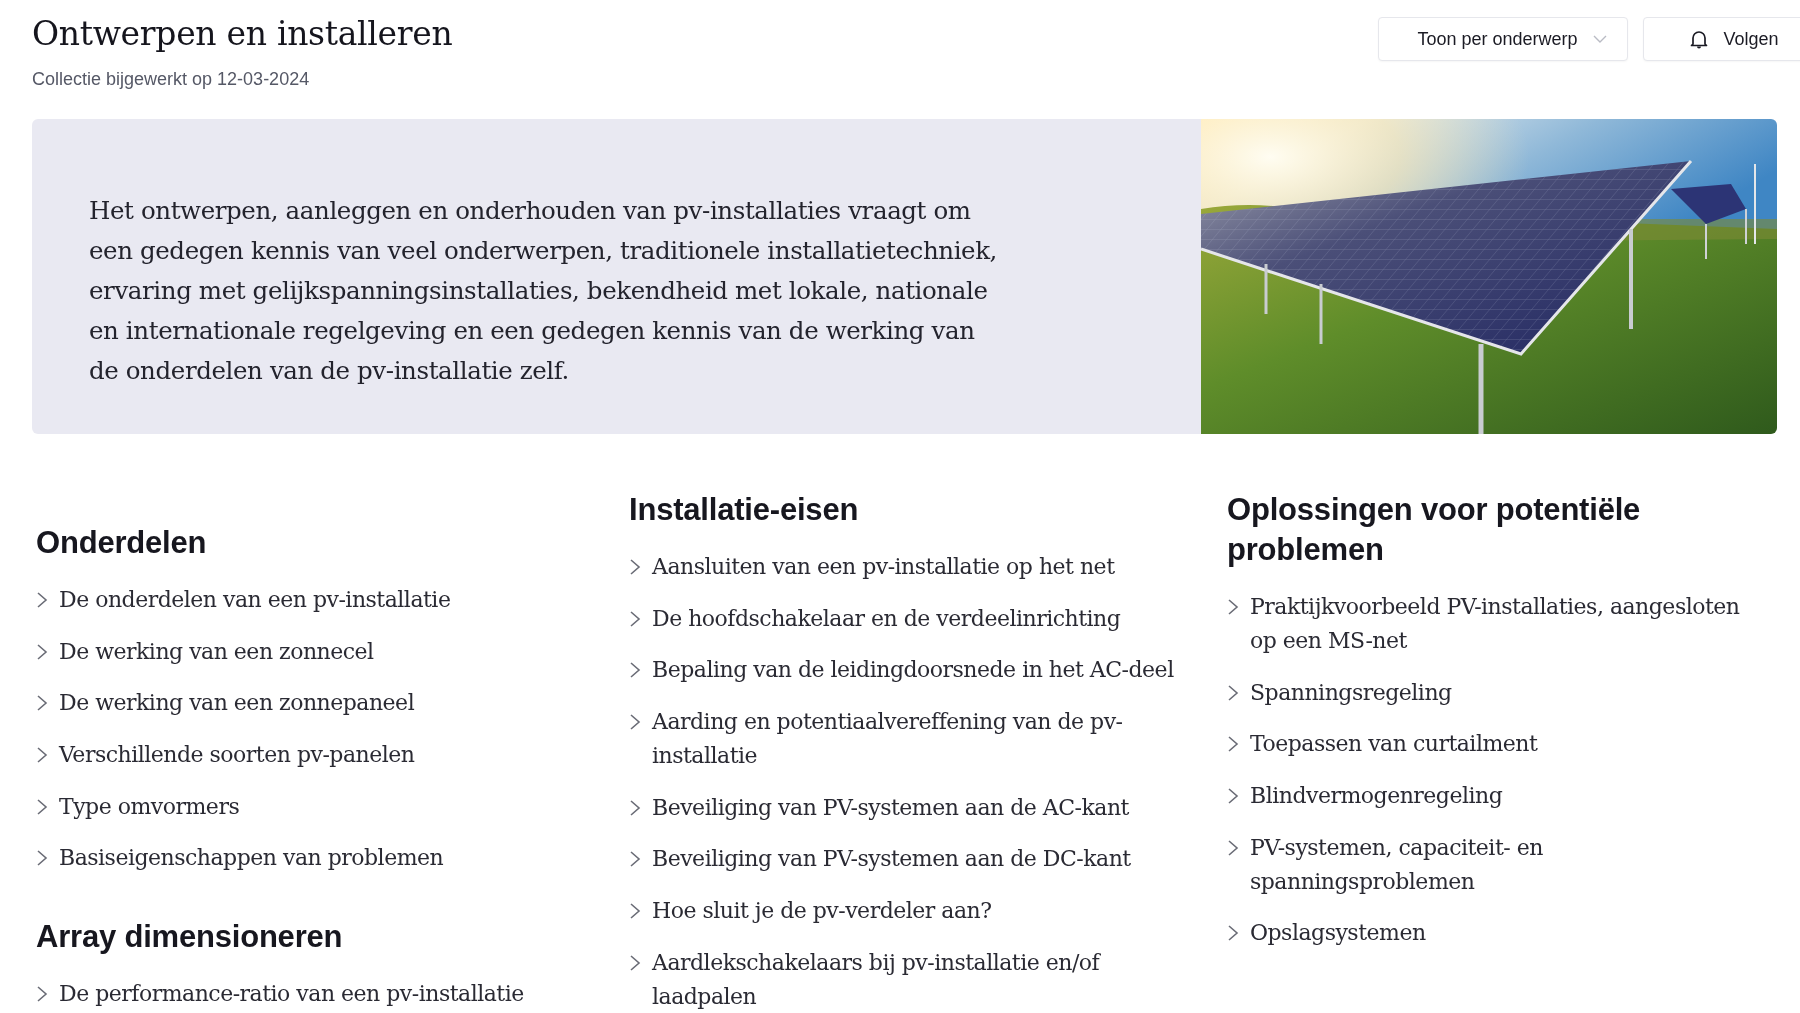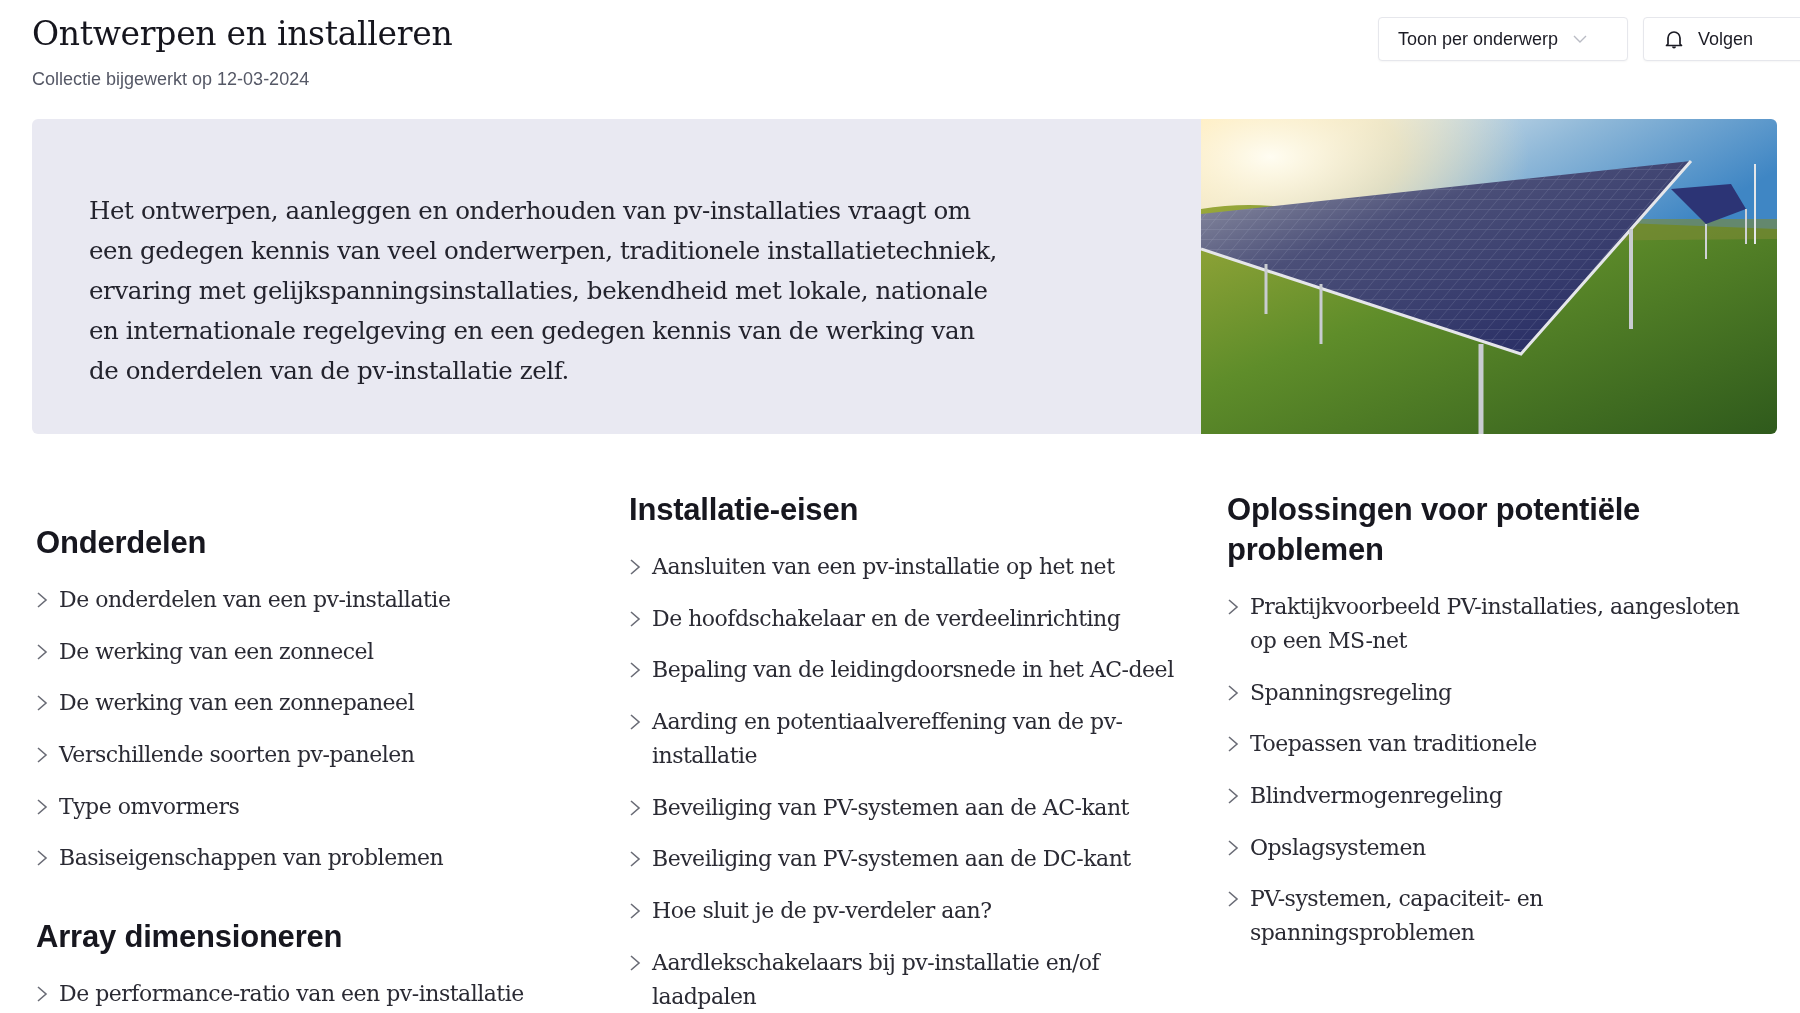--- a/index.html
+++ b/index.html
@@ -14,21 +14,21 @@
   .page-subtitle {
     position: absolute; left: 32px; top: 69px;
     font-family: "Liberation Sans", sans-serif; font-size: 18px; color: #555866;
   }
 
   .btn {
     position: absolute; top: 17px; height: 44px;
     background: #fff; border: 1px solid #e6e7ec; border-radius: 4px;
     box-shadow: 0 1px 2px rgba(0,0,0,0.04);
     display: flex; align-items: center; cursor: pointer;
-    font-family: "Liberation Sans", sans-serif; font-size: 18px; color: #1b1b24;
+    font-family: "Liberation Sans", sans-serif; font-size: 18px; color: #1b1b24; justify-content: center;
   }
   .btn-topic { left: 1378px; width: 250px; padding-left: 19px; }
   .btn-topic .chev { margin-left: 14px; width: 16px; height: 16px; display: inline-flex; }
   .btn-follow { left: 1643px; width: 162px; padding-left: 18px; }
   .btn-follow .bell { width: 24px; height: 24px; margin-right: 12px; display: inline-flex; }
 
   .hero {
     position: absolute; left: 32px; top: 119px; width: 1745px; height: 315px;
     border-radius: 6px; overflow: hidden; display: flex;
   }
@@ -304,41 +304,41 @@
             </svg>
           </span>
           <span class="label">Spanningsregeling</span>
         </li>
       <li class="topic-item">
           <span class="chev">
             <svg width="12" height="18" viewBox="0 0 12 18">
               <path d="M2 2 L10 9 L2 16" fill="none" stroke="#6a6c76" stroke-width="1.6"></path>
             </svg>
           </span>
-          <span class="label">Toepassen van traditionele</span>
+          <span class="label">Toepassen van curtailment</span>
         </li>
       <li class="topic-item">
           <span class="chev">
             <svg width="12" height="18" viewBox="0 0 12 18">
               <path d="M2 2 L10 9 L2 16" fill="none" stroke="#6a6c76" stroke-width="1.6"></path>
             </svg>
           </span>
           <span class="label">Blindvermogenregeling</span>
         </li>
       <li class="topic-item">
           <span class="chev">
             <svg width="12" height="18" viewBox="0 0 12 18">
               <path d="M2 2 L10 9 L2 16" fill="none" stroke="#6a6c76" stroke-width="1.6"></path>
             </svg>
           </span>
+          <span class="label" style="max-width:330px">PV-systemen, capaciteit- en spanningsproblemen</span>
+        </li>
+      <li class="topic-item">
+          <span class="chev">
+            <svg width="12" height="18" viewBox="0 0 12 18">
+              <path d="M2 2 L10 9 L2 16" fill="none" stroke="#6a6c76" stroke-width="1.6"></path>
+            </svg>
+          </span>
           <span class="label">Opslagsystemen</span>
         </li>
-      <li class="topic-item">
-          <span class="chev">
-            <svg width="12" height="18" viewBox="0 0 12 18">
-              <path d="M2 2 L10 9 L2 16" fill="none" stroke="#6a6c76" stroke-width="1.6"></path>
-            </svg>
-          </span>
-          <span class="label" style="max-width:330px">PV-systemen, capaciteit- en spanningsproblemen</span>
-        </li>
     </ul>
   </div>
 </div>
 
 </body></html>

